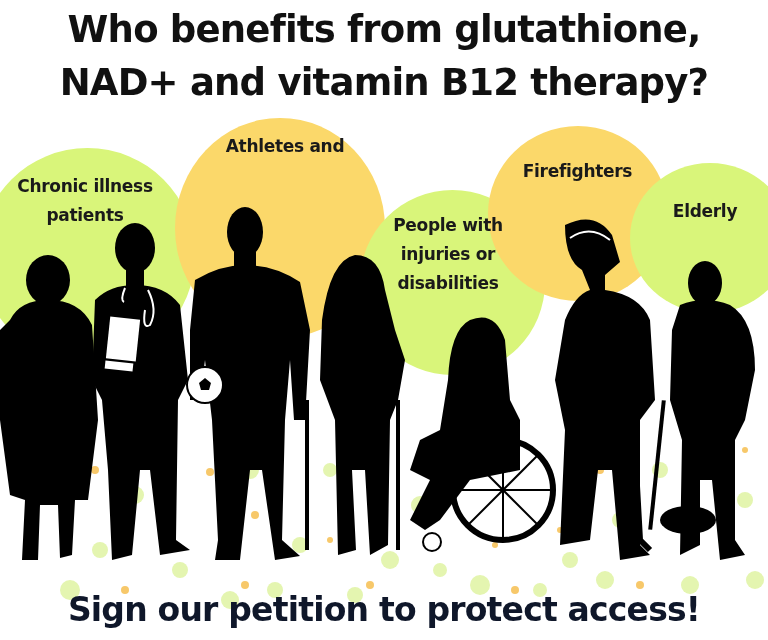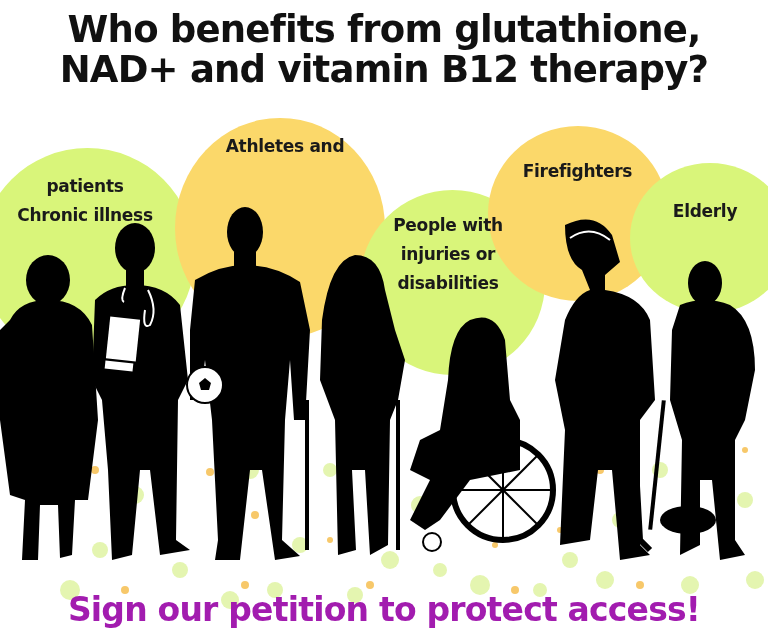--- a/index.html
+++ b/index.html
@@ -2,39 +2,39 @@
 <html><head>
 <meta charset="utf-8">
 <style>
   html,body{margin:0;padding:0;background:#fff;}
   #canvas{position:relative;width:768px;height:640px;overflow:hidden;background:#fff;font-family:"DejaVu Sans","Liberation Sans",sans-serif;}
   .title{position:absolute;left:0;width:768px;text-align:center;font-weight:bold;color:#111;font-size:37px;letter-spacing:-0.8px;line-height:44px;}
   .circle{position:absolute;border-radius:50%;}
   .clabel{position:absolute;text-align:center;font-weight:bold;color:#1a1a1a;font-size:17px;line-height:29px;letter-spacing:-0.3px;}
   .dots{position:absolute;left:0;top:0;}
   .people{position:absolute;left:0;top:0;}
-  .footer{position:absolute;left:0;width:768px;text-align:center;font-weight:bold;color:#a21caf;font-size:33px;letter-spacing:-0.8px;top:588px;line-height:44px;}
+  .footer{position:absolute;left:0;width:768px;text-align:center;font-weight:bold;color:#0f172a;font-size:33px;letter-spacing:-0.8px;top:588px;line-height:44px;}
 </style>
 </head>
 <body>
 
 <div id="canvas">
 
   <div class="title" style="top:8px;">Who benefits from glutathione,</div>
-  <div class="title" style="top:48px;">NAD+ and vitamin B12 therapy?</div>
+  <div class="title" style="top:61px;">NAD+ and vitamin B12 therapy?</div>
 
   <div class="circle" style="left:-20px;top:148px;width:215px;height:215px;background:#d9f57a;"></div>
   <div class="circle" style="left:175px;top:118px;width:210px;height:220px;background:#fbd86a;"></div>
   <div class="circle" style="left:360px;top:190px;width:185px;height:185px;background:#d9f57a;"></div>
   <div class="circle" style="left:488px;top:126px;width:180px;height:175px;background:#fbd86a;"></div>
   <div class="circle" style="left:630px;top:163px;width:160px;height:150px;background:#d9f57a;"></div>
 
   <div class="clabel" style="left:5px;top:172px;width:160px;">
+    <div>Chronic illness</div>
     <div>patients</div>
-    <div>Chronic illness</div>
   </div>
   <div class="clabel" style="left:185px;top:132px;width:200px;">
     <div>Athletes and</div>
   </div>
   <div class="clabel" style="left:378px;top:211px;width:140px;">
     <div>People with</div>
     <div>injuries or</div>
     <div>disabilities</div>
   </div>
   <div class="clabel" style="left:505px;top:157px;width:145px;">

